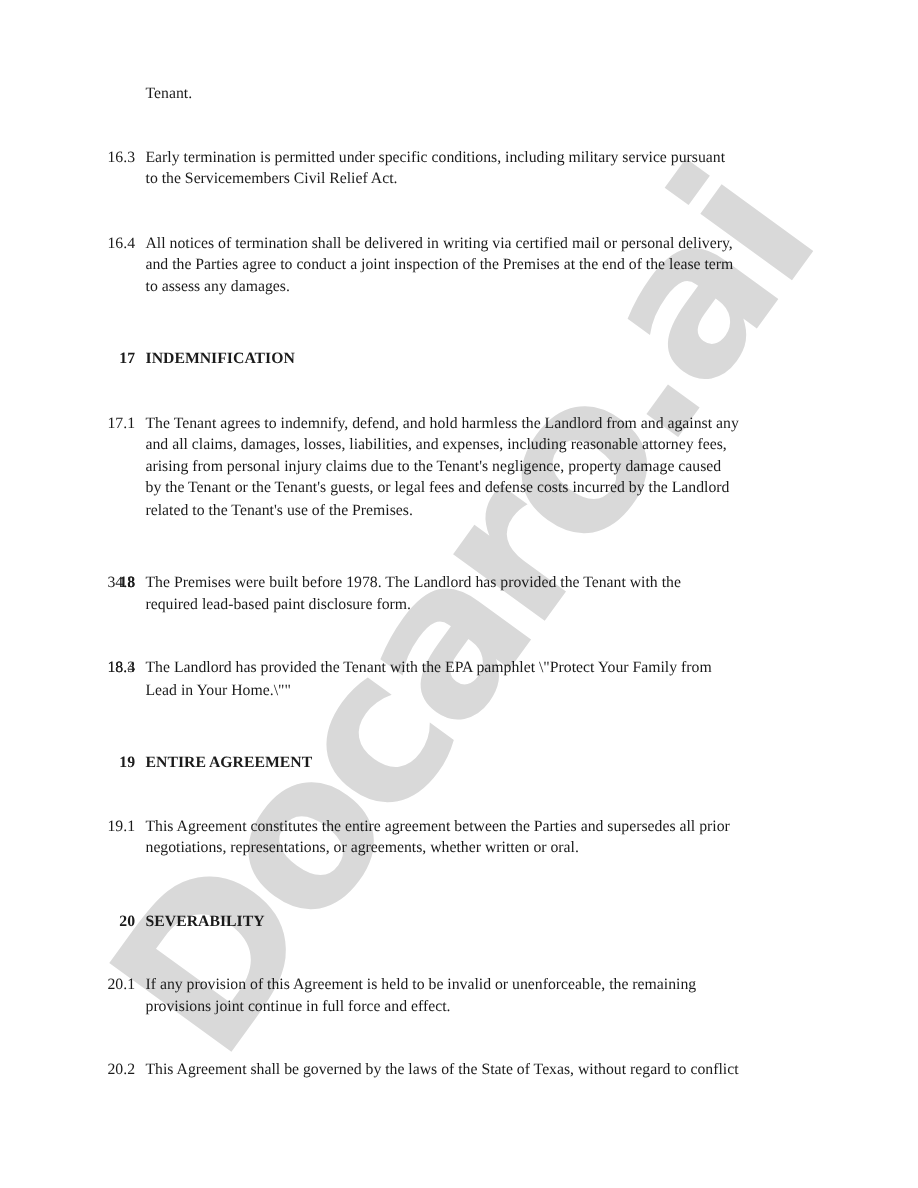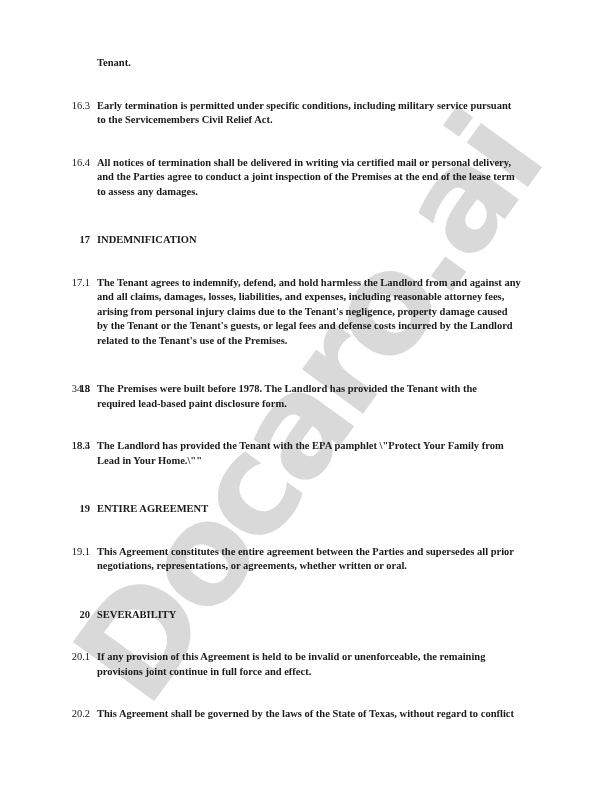--- a/index.html
+++ b/index.html
@@ -57,21 +57,20 @@
     position: absolute;
     left: 0;
     top: 0;
     width: 90px;
     text-align: right;
   }
   .txt {
     display: block;
     white-space: pre-line;
     max-width: 500px;
-    font-weight: bold;
   }
 </style>
 </head>
 <body>
 
 <div class="page">
   <div class="watermark">Docaro.ai</div>
   <div class="content" id="doc-content">
       <div class="item continuation">
         <span class="num"></span>

